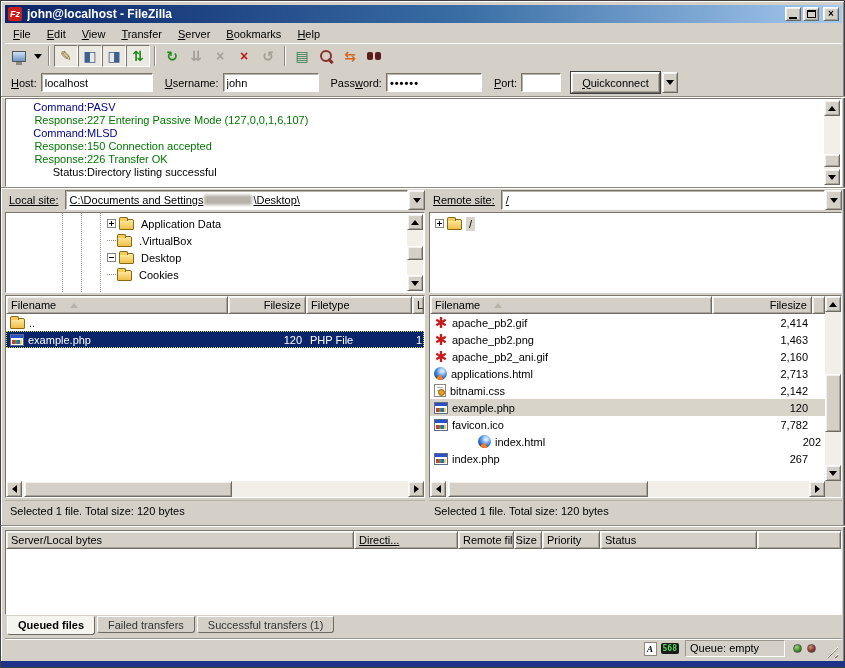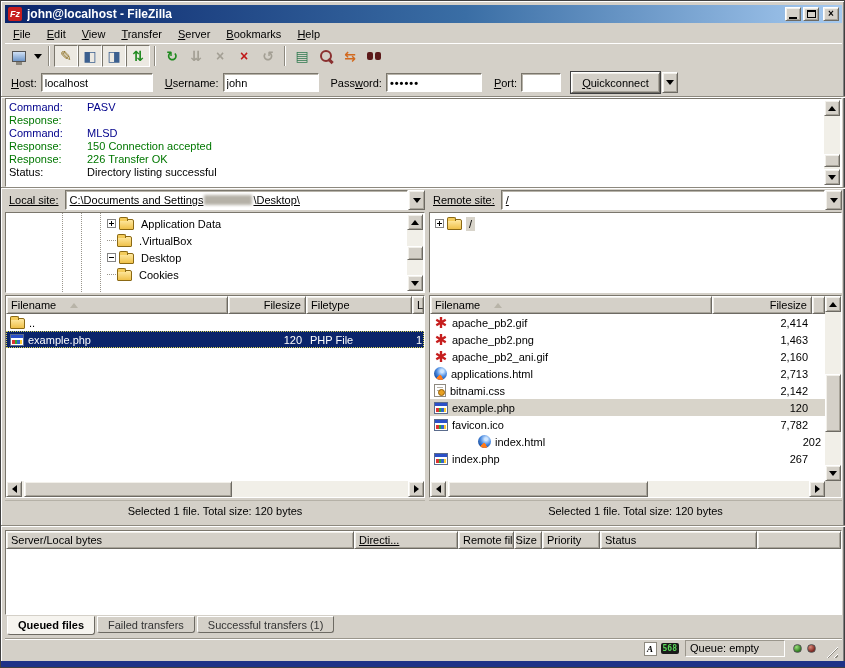--- a/index.html
+++ b/index.html
@@ -70,21 +70,21 @@
   .f-host{width:112px;margin-right:12px;}
   .f-user{width:96px;margin-right:12px;}
   .f-pass{width:96px;margin-right:12px;letter-spacing:1px;font-weight:bold;}
   .f-port{width:40px;margin-right:10px;}
   .qc-btn{height:21px;padding:0 10px;display:flex;align-items:center;box-shadow:0 0 0 1px #404040, inset 1px 1px 0 #f2f0ea, inset -1px -1px 0 #a8a49a;}
   .qc-drop{width:16px;height:21px;display:flex;align-items:center;justify-content:center;margin-left:2px;}
   
   .logpane{position:absolute;left:4px;top:97px;width:837px;height:89px;background:#fff;
            border:1px solid;border-color:#7a766c #fff #fff #7a766c;}
   .loglines{position:absolute;left:3px;top:2px;right:18px;bottom:1px;overflow:hidden;}
-  .log-line{display:flex;height:13px;line-height:13px;white-space:nowrap;}
+  .log-line{display:flex;height:13px;line-height:13px;white-space:nowrap;text-align:right;}
   .log-label{width:78px;flex:0 0 auto;}
   
   .sb{position:absolute;background:#f1efe8;}
   .sb-v{width:16px;}
   .sb-h{height:16px;display:flex;}
   .sb-btn{width:16px;height:16px;display:flex;align-items:center;justify-content:center;flex:0 0 auto;}
   .sb-track{position:relative;flex:1;}
   .sb-v .sb-track{position:absolute;left:0;right:0;top:16px;bottom:16px;}
   .sb-v .sb-btn.b{position:absolute;bottom:0;}
   .sb-v .sb-btn.t{position:absolute;top:0;}
@@ -153,21 +153,21 @@
   .sort-arrow{width:0;height:0;border-left:4px solid transparent;border-right:4px solid transparent;
               border-bottom:5px solid #b8b4a8;margin-left:14px;}
   .lbody{position:absolute;left:0;right:0;top:18px;bottom:16px;overflow:hidden;}
   .lrow{height:17px;display:flex;align-items:center;white-space:nowrap;}
   .lrow.sel-active{background:#0A246A;color:#fff;outline:1px dotted #d8d452;outline-offset:-1px;}
   .lrow.sel-inactive{background:#d8d4ca;}
   .cell{padding:0 4px;overflow:hidden;white-space:nowrap;display:flex;align-items:center;height:17px;}
   .cell.num{justify-content:flex-end;}
   .corner{position:absolute;right:0;bottom:0;width:16px;height:16px;background:#D4D0C8;}
   
-  .pstatus{position:absolute;top:499px;height:20px;padding:4px 5px;border-top:1px solid #b5b1a7;white-space:nowrap;overflow:hidden;text-align:center;}
+  .pstatus{position:absolute;top:499px;height:20px;padding:4px 5px;border-top:1px solid #b5b1a7;white-space:nowrap;overflow:hidden;}
   .pstatus.l{left:4px;width:420px;}
   .pstatus.r{left:428px;width:413px;}
   
   .queuebox{position:absolute;left:4px;top:529px;width:837px;height:85px;background:#fff;
             border:1px solid;border-color:#7a766c #fff #fff #7a766c;}
   .qheader{position:absolute;left:0;top:0;right:0;height:18px;display:flex;}
   .qbody{position:absolute;inset:18px 0 0 0;background:#fff;}
   
   .tabs{position:absolute;left:4px;top:615px;width:837px;height:19px;display:flex;align-items:flex-start;padding-left:2px;}
   .tab{height:17px;padding:2px 10px;background:#D4D0C8;border:1px solid;border-color:#fff #6d6a63 #6d6a63 #fff;
@@ -289,20 +289,21 @@
   <div class="groove" style="left:0;top:95px;width:845px;"></div>
 
   <div class="logpane">
     <div class="loglines" id="loglines">
         <div class="log-line">
           <span class="log-label" style="color: rgb(0, 0, 139);">Command:</span>
           <span class="log-text" style="color: rgb(0, 0, 139);">PASV</span>
         </div>
         <div class="log-line">
           <span class="log-label" style="color: rgb(0, 119, 0);">Response:</span>
+          <span class="log-text" style="color: rgb(0, 119, 0);">227 Entering Passive Mode (127,0,0,1,6,107)</span>
         </div>
         <div class="log-line">
           <span class="log-label" style="color: rgb(0, 0, 139);">Command:</span>
           <span class="log-text" style="color: rgb(0, 0, 139);">MLSD</span>
         </div>
         <div class="log-line">
           <span class="log-label" style="color: rgb(0, 119, 0);">Response:</span>
           <span class="log-text" style="color: rgb(0, 119, 0);">150 Connection accepted</span>
         </div>
         <div class="log-line">

